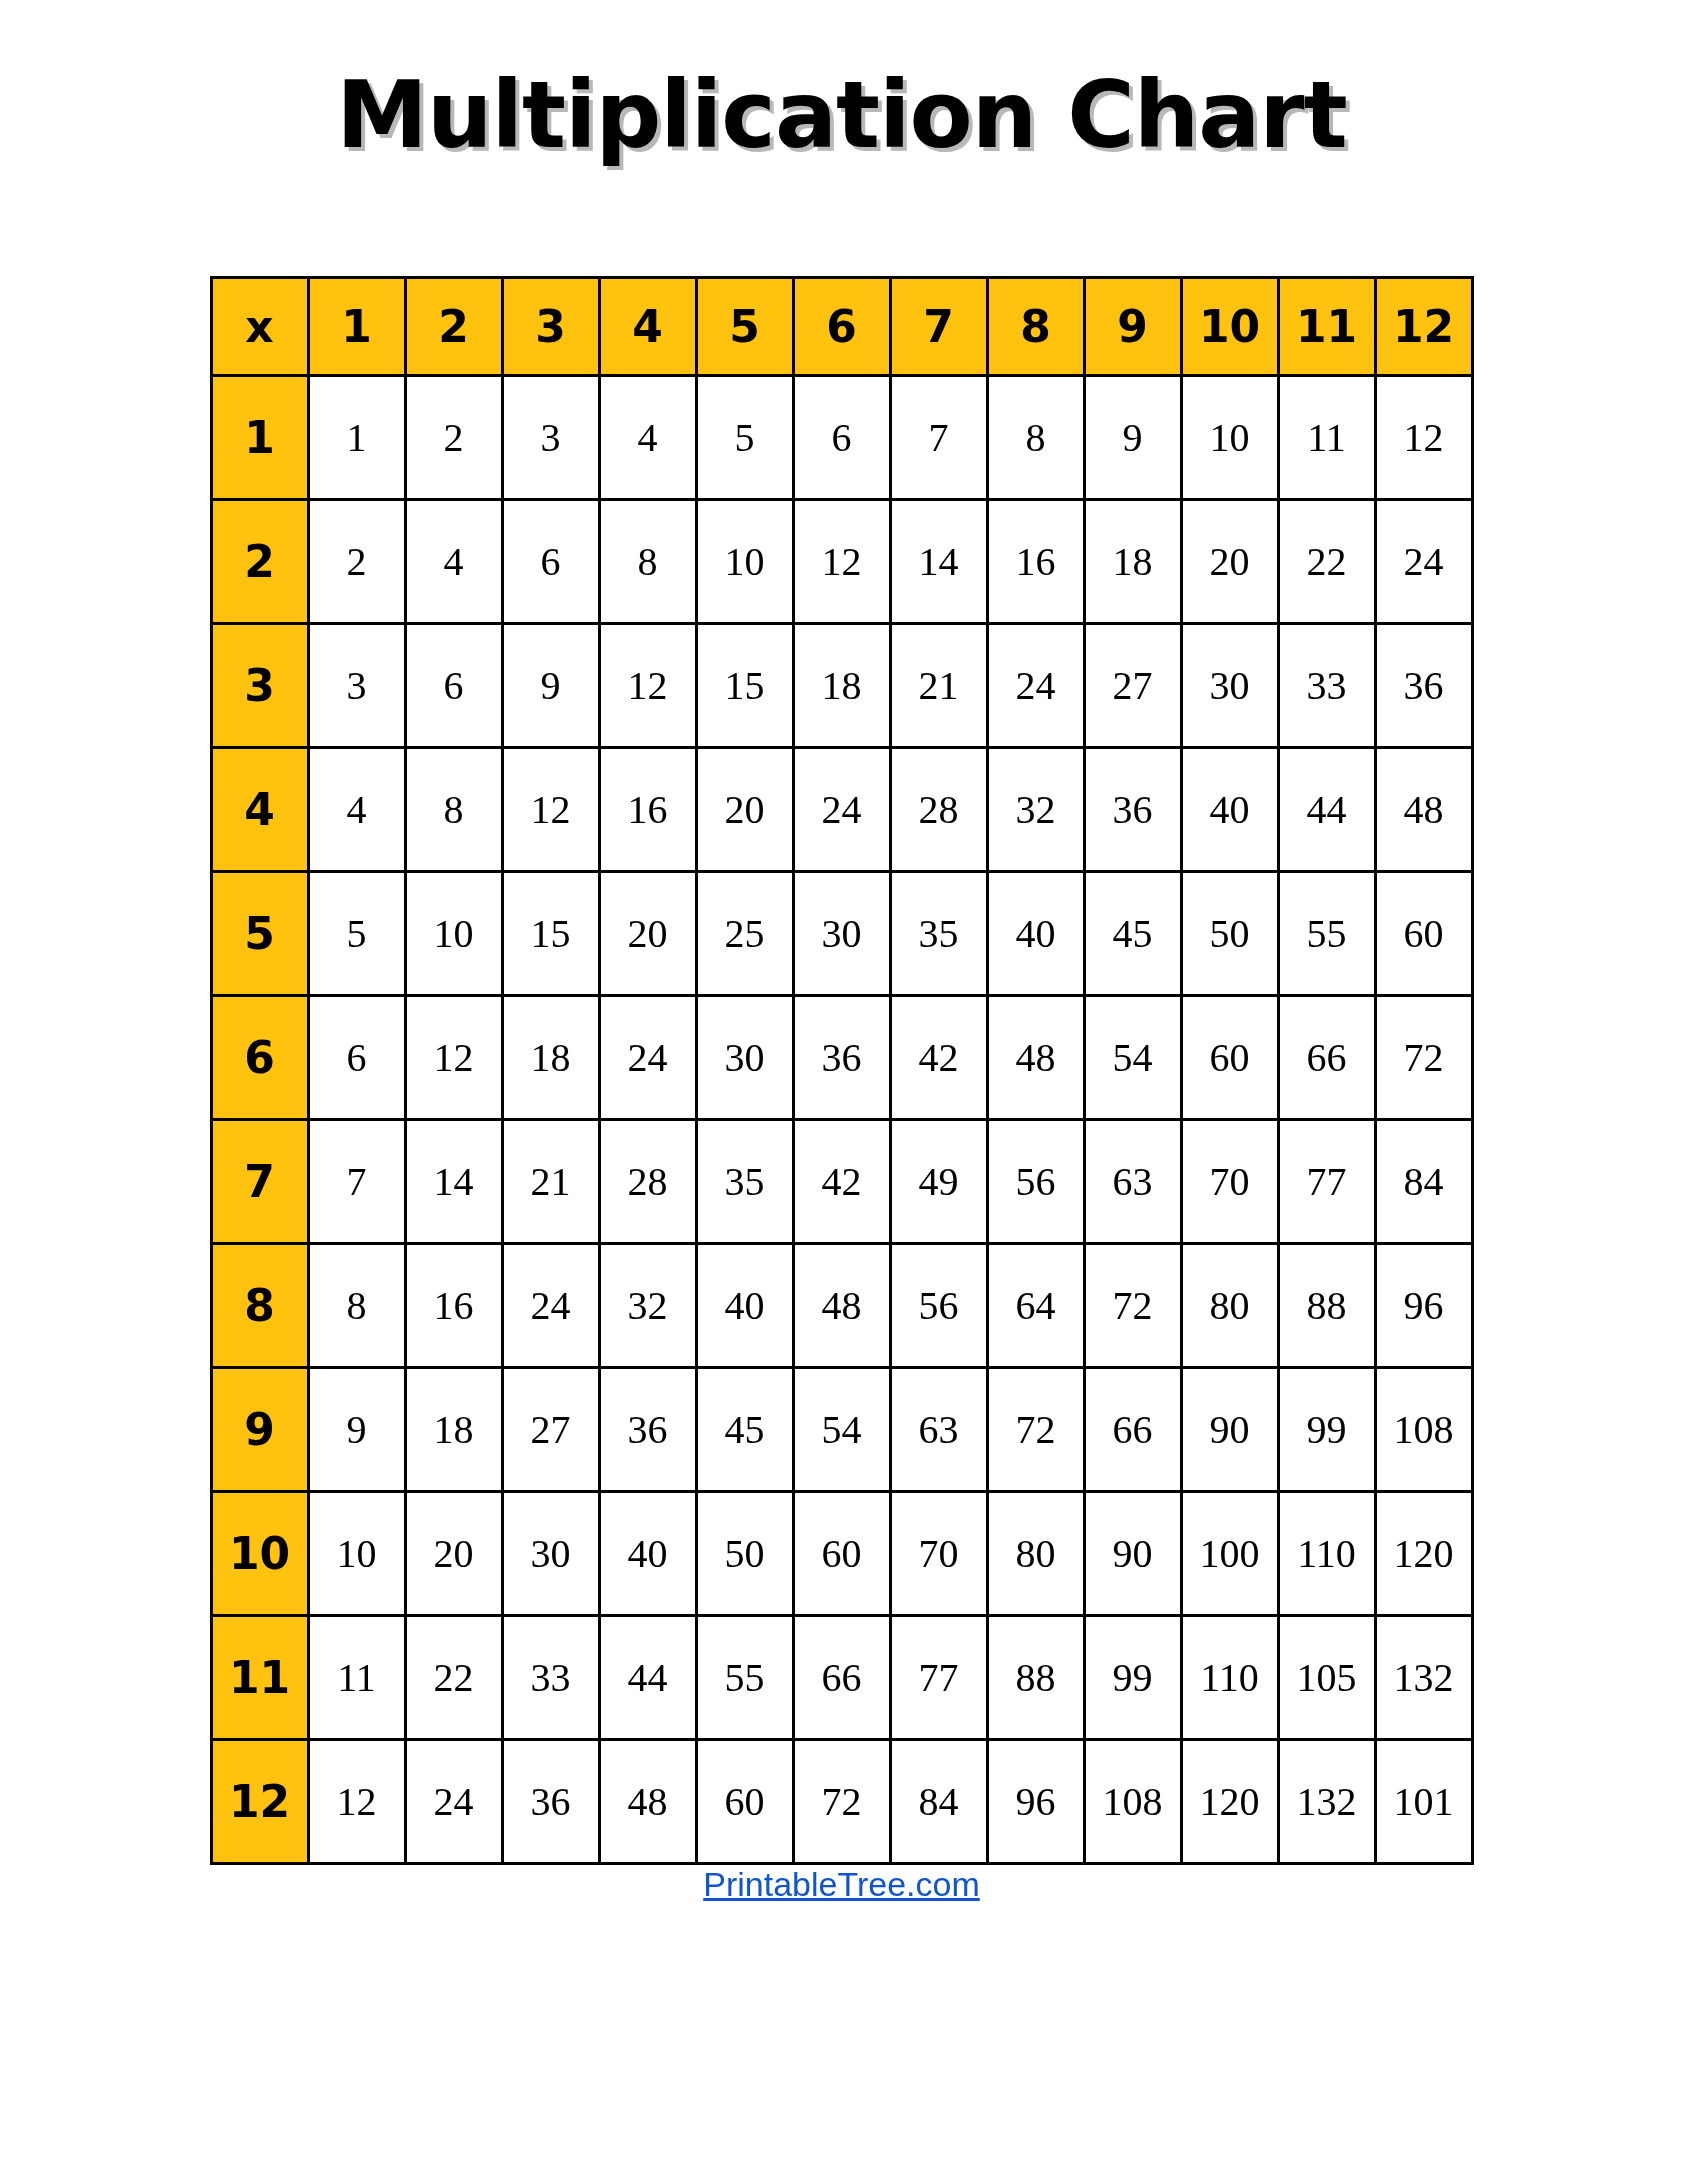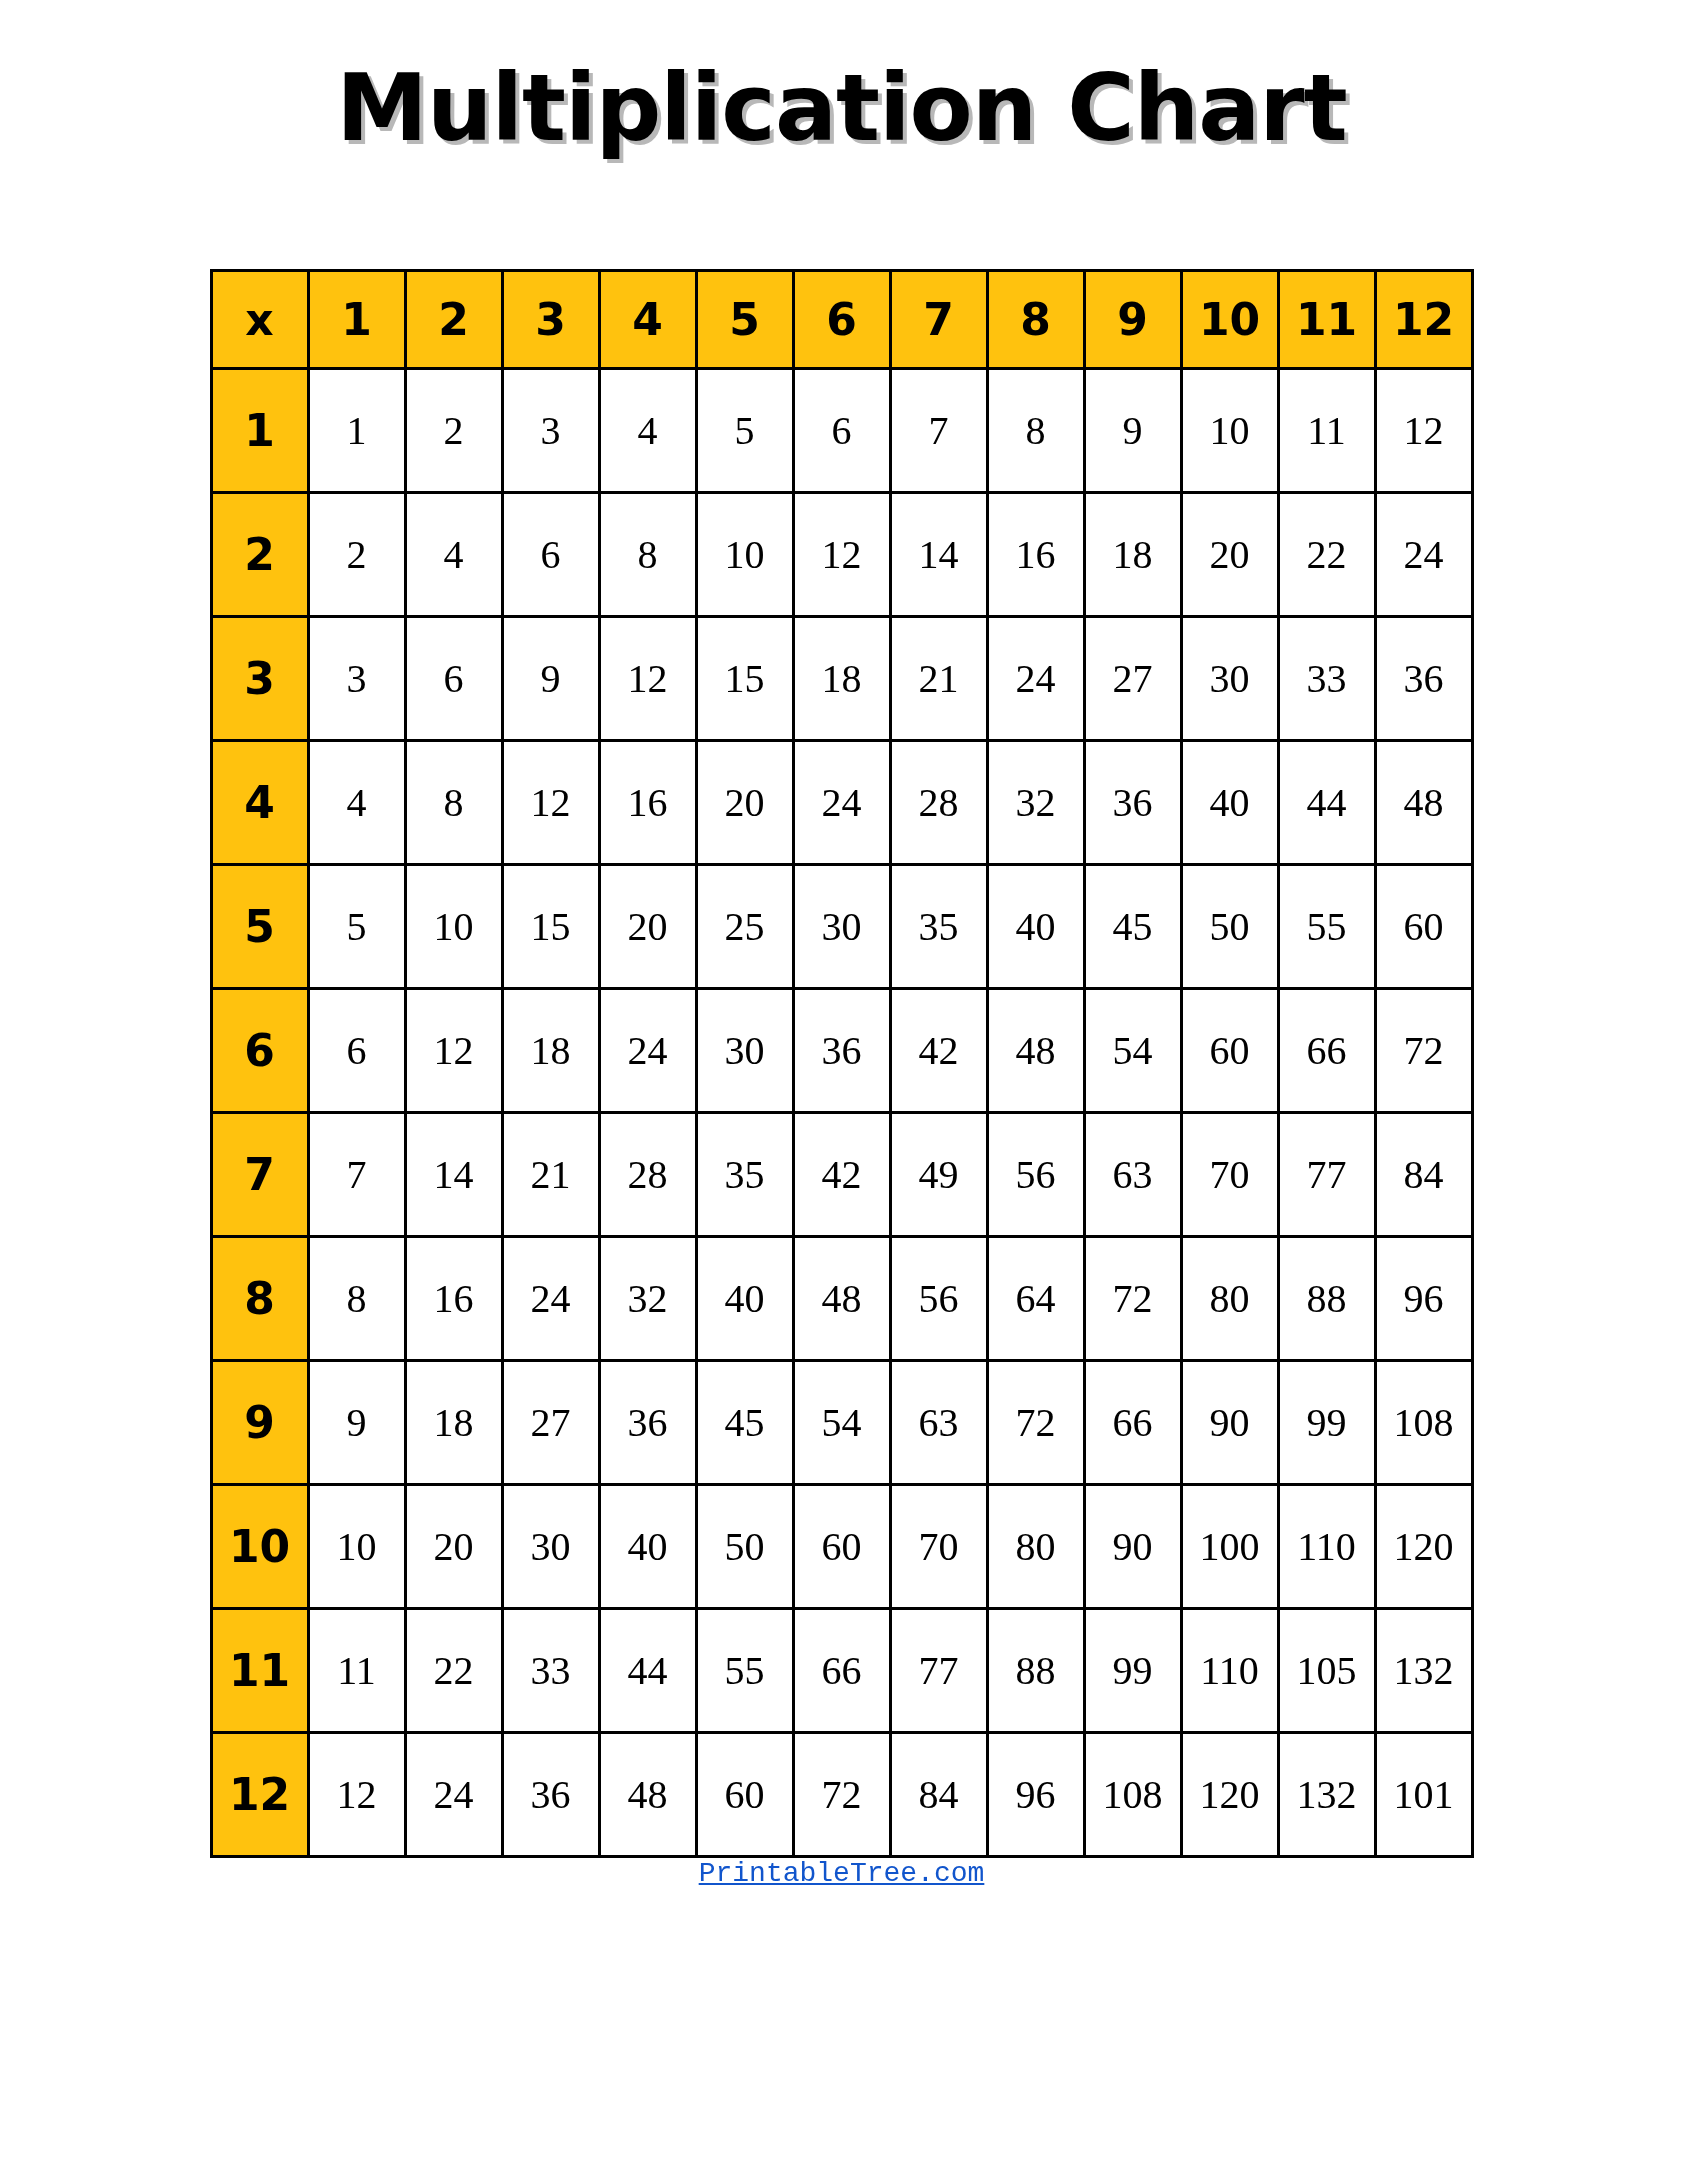--- a/index.html
+++ b/index.html
@@ -16,20 +16,21 @@
   }
 
   .page {
     width: 1683px;
     height: 1688px;
     box-sizing: border-box;
     display: flex;
     flex-direction: column;
     align-items: center;
     background: #ffffff;
+    margin-top: 7px;
   }
 
   .page-title {
     margin-top: 61px;
     font-family: "DejaVu Sans", sans-serif;
     font-weight: bold;
     font-size: 92px;
     letter-spacing: -1px;
     color: #000000;
     text-shadow: 4px 4px 0 #b8b8b8;
@@ -87,22 +88,22 @@
     font-weight: bold;
     font-size: 44px;
   }
 
   .footer {
     margin-top: auto;
     margin-bottom: 55px;
     text-align: center;
   }
   .footer a {
-    font-family: Liberation Mono, monospace;
-    font-size: 28px;
+    font-family: Liberation Sans, sans-serif;
+    font-size: 34px;
     color: #1155CC;
     text-decoration: underline;
   }
 </style>
 </head>
 <body>
 
 <div class="page">
 
   <div class="page-title">Multiplication Chart</div>

